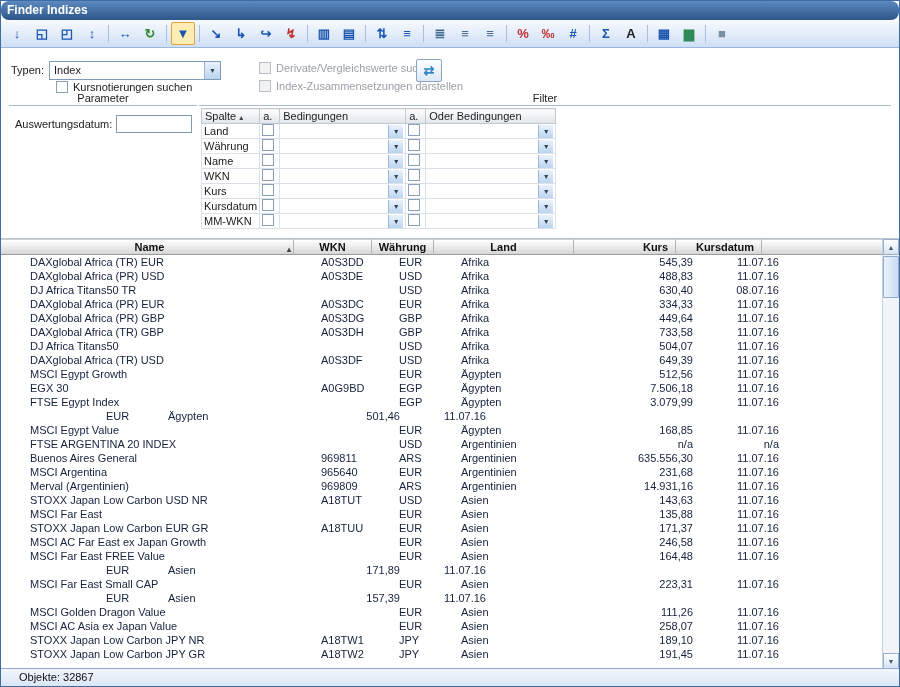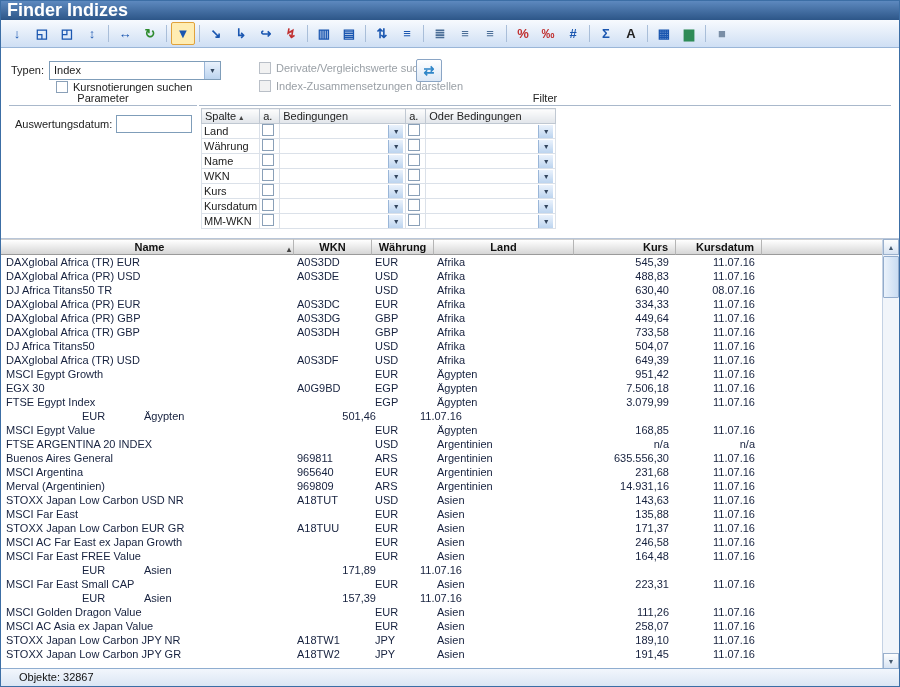--- a/index.html
+++ b/index.html
@@ -1,21 +1,21 @@
 <!DOCTYPE html>
 <html><head>
 <meta charset="utf-8">
 <style>
   html,body{margin:0;padding:0;}
   body{width:900px;height:687px;font-family:"Liberation Sans",sans-serif;font-size:11px;color:#1b1b1b;background:#fff;}
   .window{position:relative;width:900px;height:687px;box-sizing:border-box;border:1px solid #3c6ea5;background:#fff;overflow:hidden;}
 
   
-  .titlebar{height:19px;line-height:19px;padding:0 6px;color:#fff;font-weight:bold;font-size:18px;
-            background:linear-gradient(to bottom,#5d89bf,#2d5688);}
+  .titlebar{height:19px;line-height:19px;padding:0 6px;color:#fff;font-weight:bold;font-size:12px;
+            background:linear-gradient(to bottom,#5d89bf,#2d5688);border-radius:8px;}
 
   
   .toolbar{height:27px;display:flex;align-items:center;padding:0 4px;gap:1px;
            background:linear-gradient(to bottom,#f7fafe,#cfdff4);border-bottom:1px solid #9ab6d8;}
   .tb-btn{width:22px;height:21px;display:flex;align-items:center;justify-content:center;
           font-size:13px;font-weight:bold;border:1px solid transparent;border-radius:2px;cursor:default;}
   .tb-btn.active{background:#ffedb3;border-color:#e0a23c;}
   .tb-sep{width:1px;height:17px;background:#a9bed9;margin:0 3px;}
 
   
@@ -48,21 +48,21 @@
   .sort-mark{font-size:8px;color:#444;margin-left:3px;}
 
   
   .results{position:relative;height:430px;border-top:1px solid #b9c6d8;overflow:hidden;background:#fff;}
   .rheader{display:flex;height:16px;}
   .th{box-sizing:border-box;height:16px;line-height:14px;text-align:center;font-weight:bold;color:#111;
       background:linear-gradient(to bottom,#ffffff,#d6d6d6);
       border-right:1px solid #b5b5b5;border-top:1px solid #cfcfcf;border-bottom:1px solid #9a9a9a;
       overflow:hidden;white-space:nowrap;position:relative;}
   .th .sort-mark{position:absolute;right:2px;top:3px;}
-  .tbody{overflow:hidden;height:413px;}
+  .tbody{overflow:hidden;height:413px;padding-left:24px;}
   .trow{display:flex;height:14px;line-height:14px;}
   .td{box-sizing:border-box;padding:0 3px;overflow:hidden;white-space:nowrap;color:#16213e;}
   .col0{width:293px;padding-left:5px;}
   .col1{width:78px;}
   .col2{width:62px;}
   .col3{width:140px;}
   .col4{width:102px;text-align:right;padding-right:7px;}
   .col5{width:86px;text-align:right;padding-right:7px;}
   .th-fill{flex:1;border-right:none;}
 
@@ -385,21 +385,21 @@
           <div class="td col2">USD</div>
           <div class="td col3">Afrika</div>
           <div class="td col4">649,39</div>
           <div class="td col5">11.07.16</div>
         </div>
         <div class="trow">
           <div class="td col0">MSCI Egypt Growth</div>
           <div class="td col1"></div>
           <div class="td col2">EUR</div>
           <div class="td col3">Ägypten</div>
-          <div class="td col4">951,42</div>
+          <div class="td col4">512,56</div>
           <div class="td col5">11.07.16</div>
         </div>
         <div class="trow">
           <div class="td col0">EGX 30</div>
           <div class="td col1">A0G9BD</div>
           <div class="td col2">EGP</div>
           <div class="td col3">Ägypten</div>
           <div class="td col4">7.506,18</div>
           <div class="td col5">11.07.16</div>
         </div>

